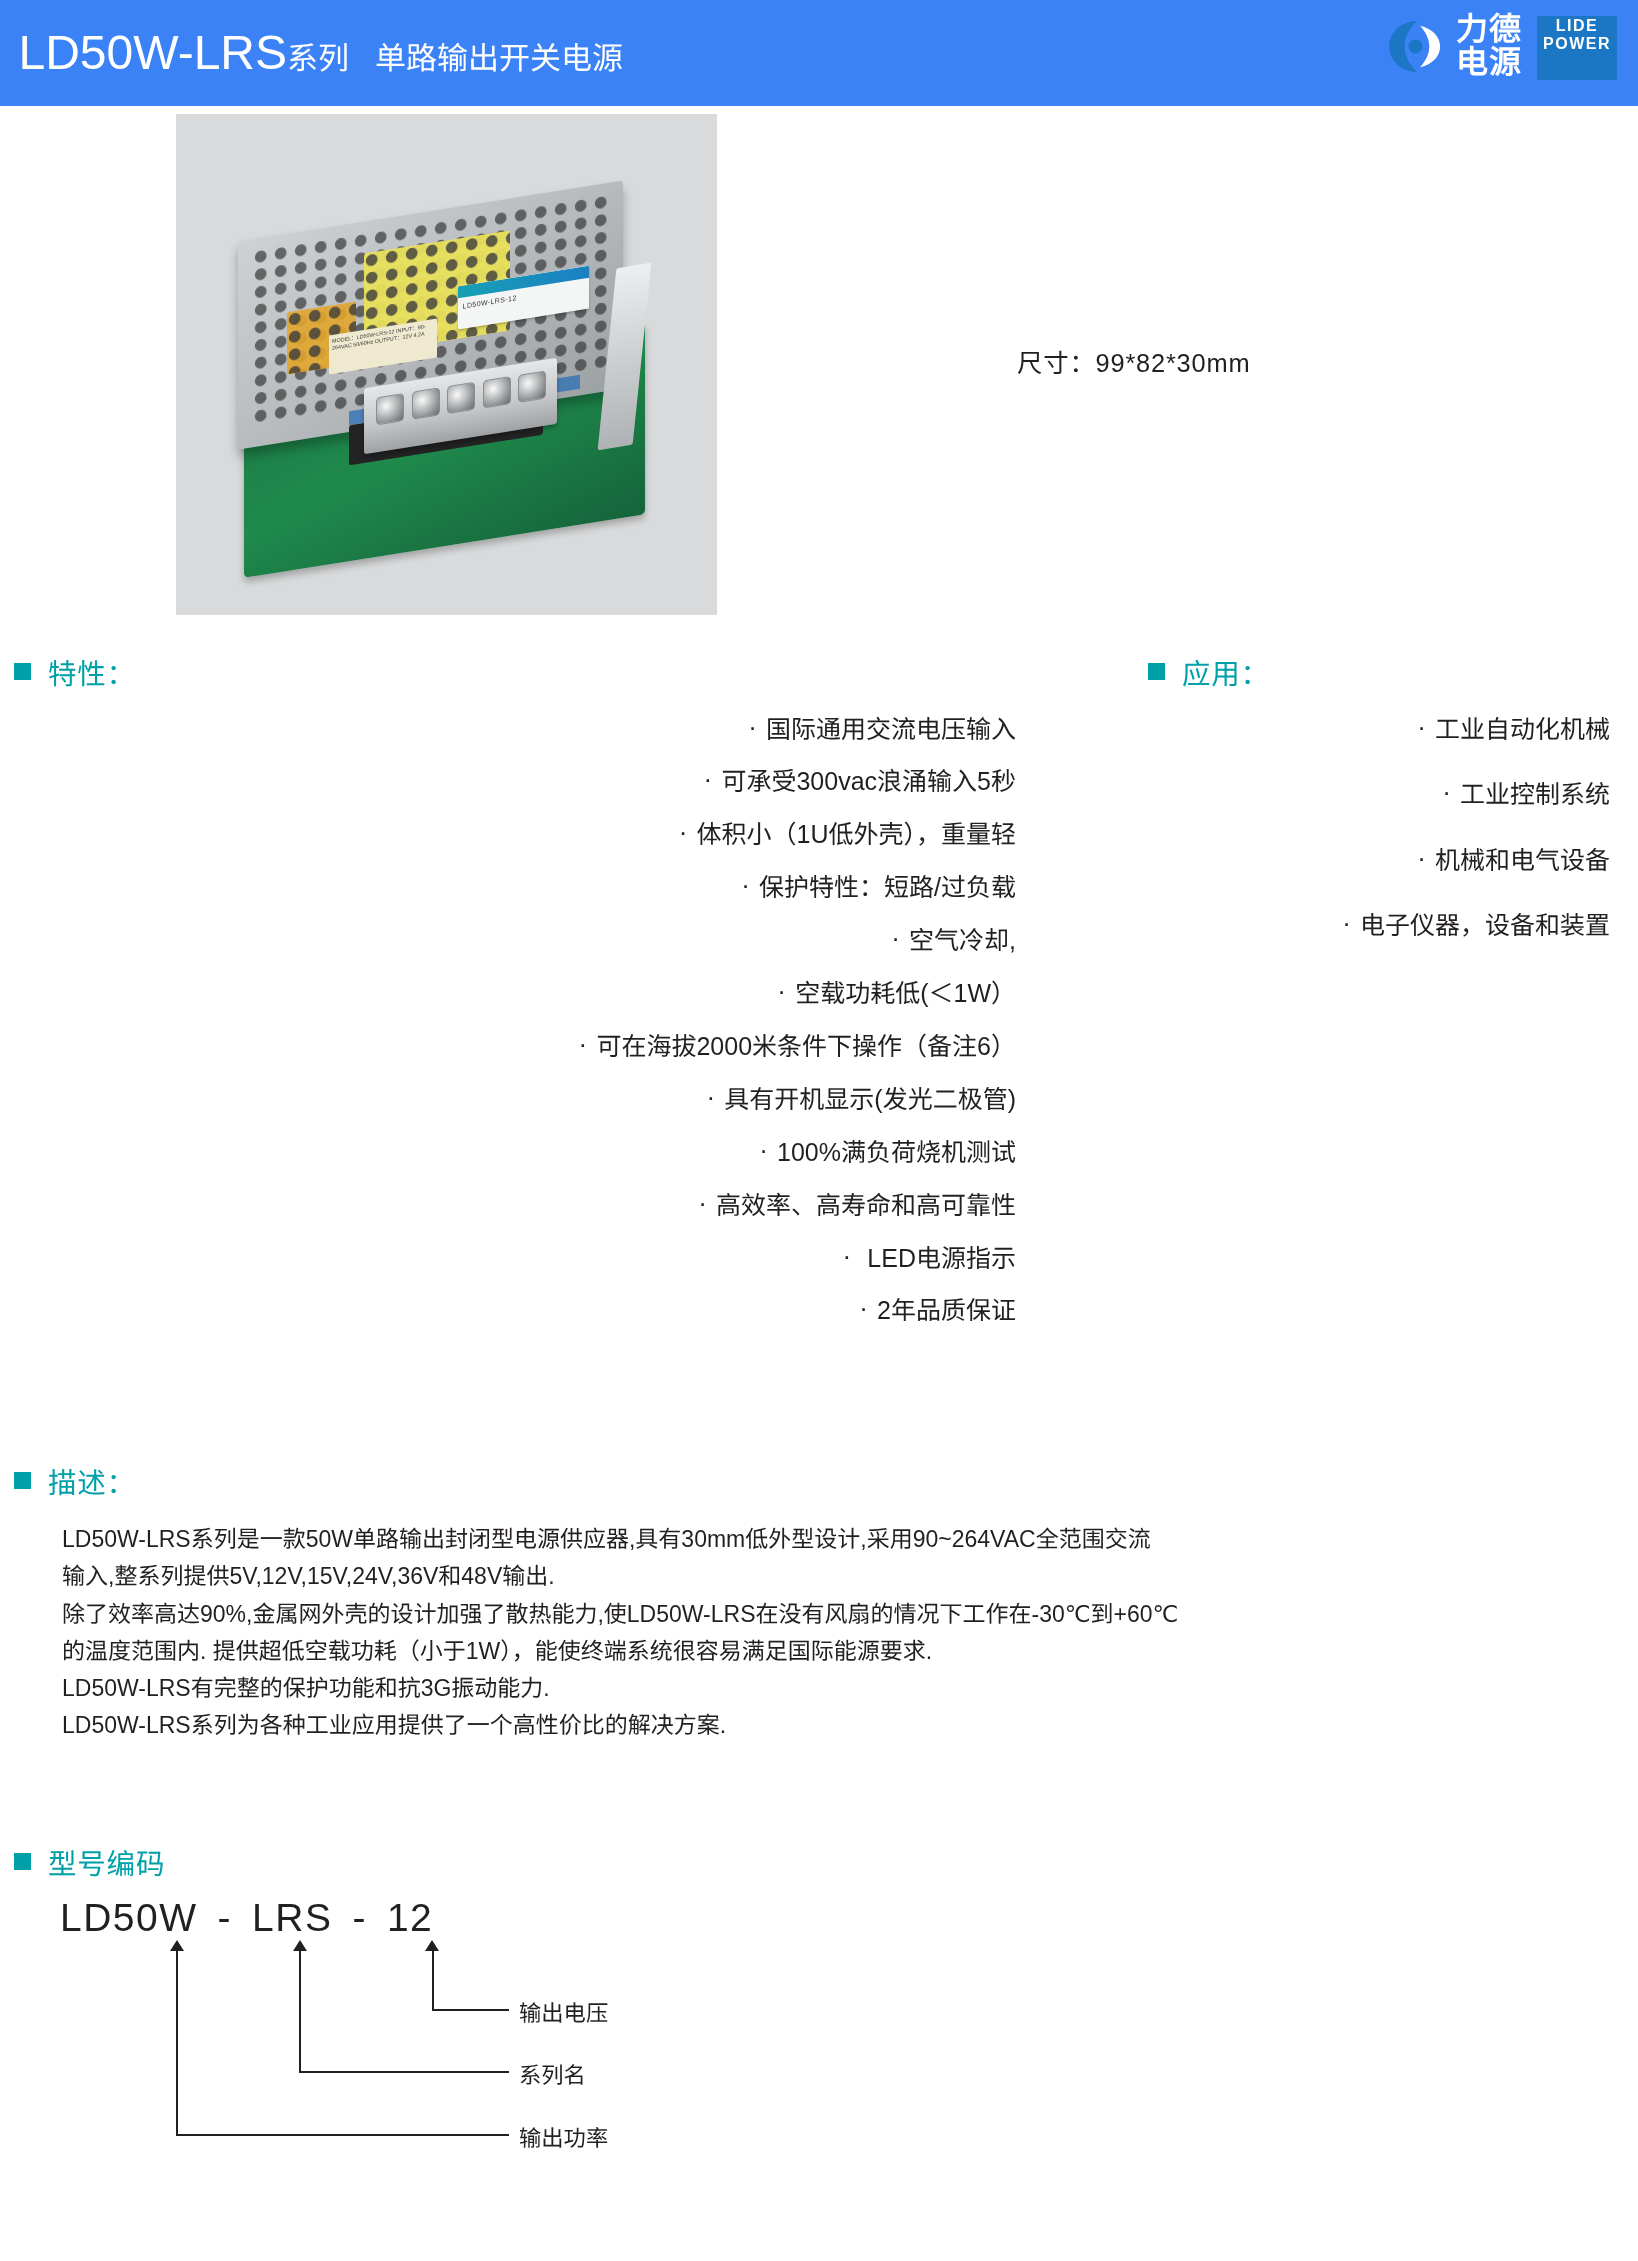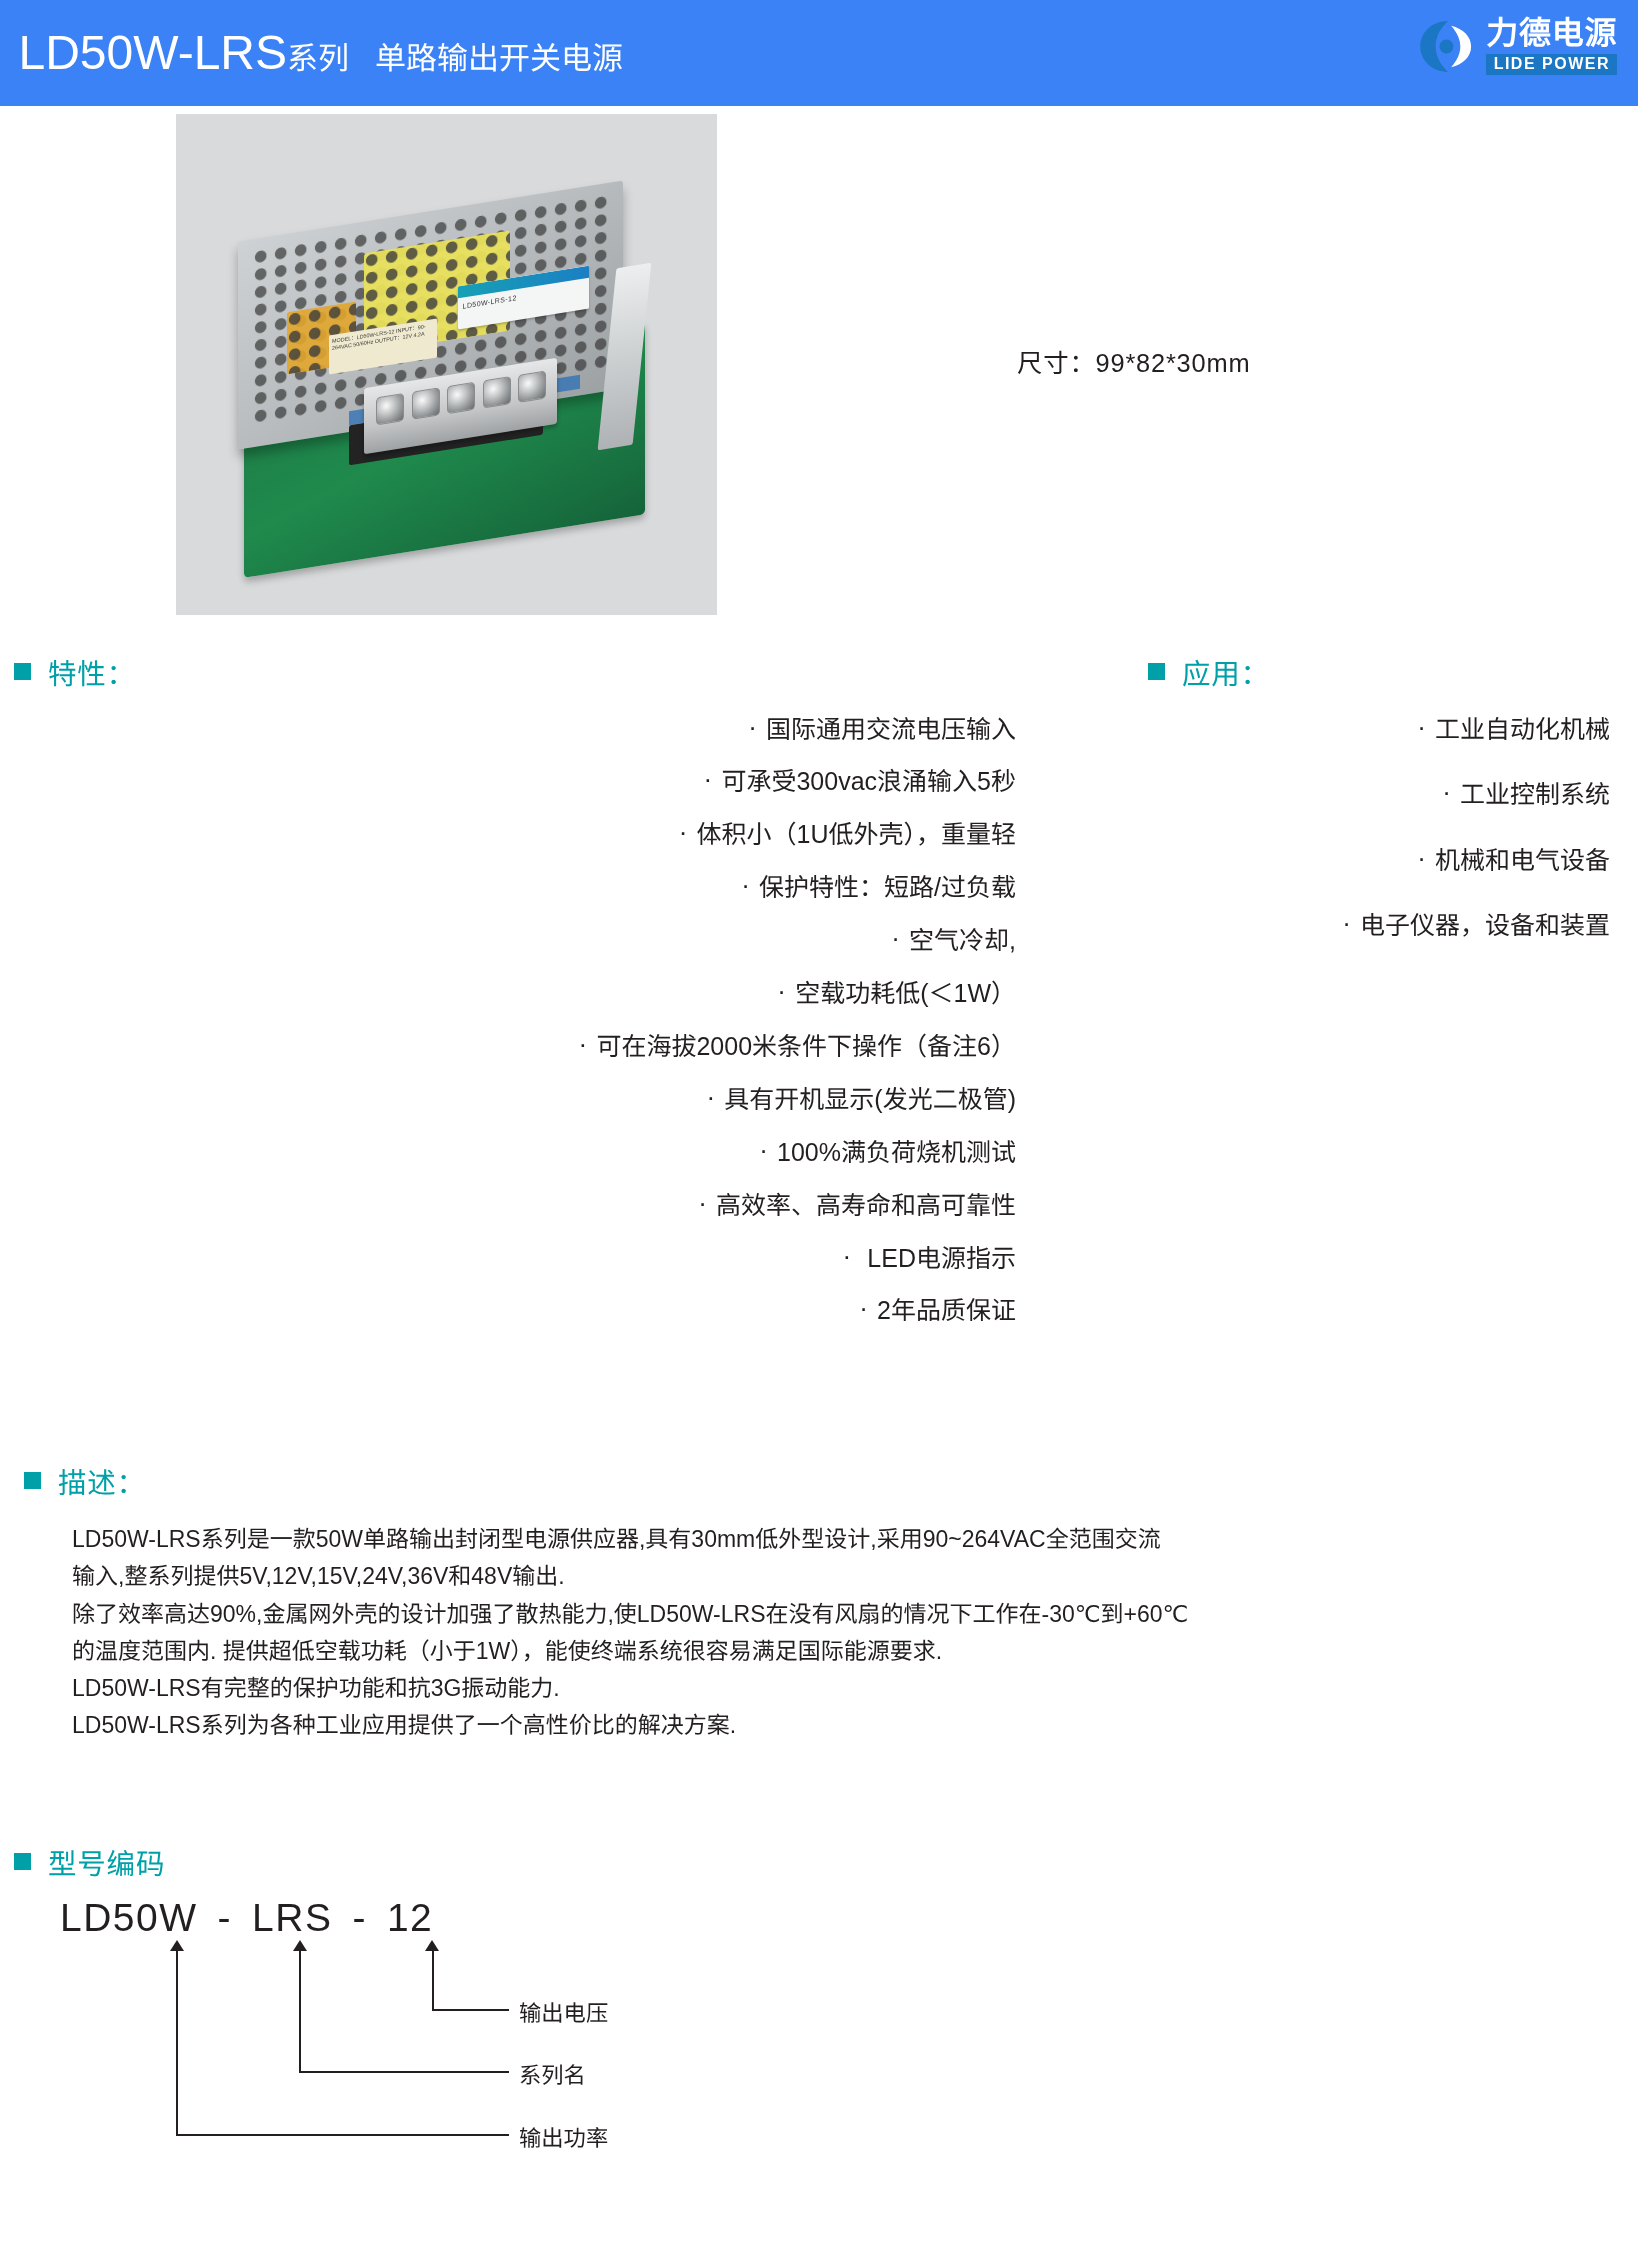--- a/index.html
+++ b/index.html
@@ -65,21 +65,21 @@
     margin-right: 7.7px;
     flex: none;
   }
   .logo-mark .swirl {
     position: absolute;
     left: 0; top: 0;
     width: 62px; height: 57px;
   }
   .logo-text {
     display: flex;
-    flex-direction: column;
+    flex-direction: row;
     justify-content: center;
   }
   .logo-cn {
     font-size: 32px;
     color: #ffffff;
     font-weight: 700;
     letter-spacing: 0.8px;
     line-height: 1.05;
   }
   .logo-en {
@@ -317,21 +317,21 @@
     top: 651px;
     width: 462px;
   }
   .applications .bullet-list li {
     margin-bottom: 38px;
   }
 
   
   .description {
     position: absolute;
-    left: 24px;
+    left: 14px;
     top: 1460px;
     width: 1595px;
   }
   .desc-body {
     margin-top: 20px;
     margin-left: 48px;
     font-size: 23px;
     line-height: 1.62;
     color: #231f20;
   }

